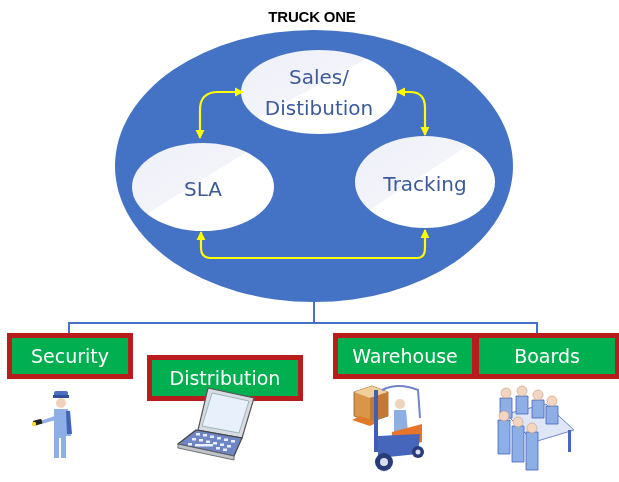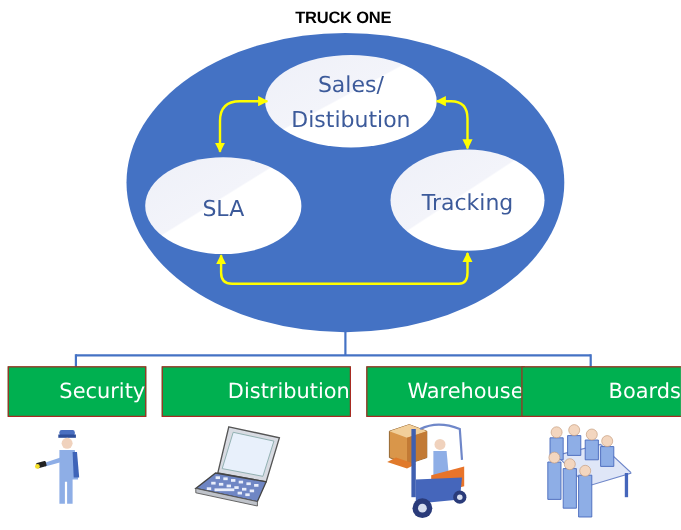--- a/index.html
+++ b/index.html
@@ -1,20 +1,20 @@
 <!DOCTYPE html>
 <html><head>
 <meta charset="utf-8">
 <style>
   html, body { margin: 0; padding: 0; background: #ffffff; }
   body { width: 619px; height: 482px; position: relative; overflow: hidden; font-family: "DejaVu Sans", "Liberation Sans", sans-serif; }
   .title { position: absolute; left: 0; width: 624px; top: 8px; text-align: center; font-family: "Liberation Sans", sans-serif; font-weight: bold; font-size: 15px; color: #000; letter-spacing: -0.2px; }
   svg.diagram { position: absolute; left: 0; top: 0; }
   .node-label { font-family: "DejaVu Sans", sans-serif; fill: #3c5a9a; }
-  .box { position: absolute; top: 333px; height: 46px; background: #00b050; color: #fff; display: flex; align-items: center; justify-content: flex-end; font-family: "DejaVu Sans", sans-serif; font-size: 19px; box-sizing: border-box; border: 1px solid #b91c1c; }
+  .box { position: absolute; top: 333px; height: 46px; background: #00b050; color: #fff; display: flex; align-items: center; justify-content: center; font-family: "DejaVu Sans", sans-serif; font-size: 19px; box-sizing: border-box; border: 5px solid #b91c1c; }
   .icon { position: absolute; }
 </style>
 </head>
 <body>
 
 <div class="title">TRUCK ONE</div>
 
 <svg class="diagram" width="619" height="482" viewBox="0 0 619 482">
   <defs>
     <marker id="ah" viewBox="0 0 10 10" refX="9" refY="5" markerWidth="4.2" markerHeight="4.2" orient="auto-start-reverse">
@@ -48,21 +48,21 @@
   <text class="node-label" x="425" y="191" text-anchor="middle" font-size="20">Tracking</text>
 
   <path d="M243,92 L218,92 Q200,92 200,110 L200,138" fill="none" stroke="#ffff00" stroke-width="2.2" marker-start="url(#ah)" marker-end="url(#ah)"></path>
   <path d="M397,92 L410,92 Q425,92 425,108 L425,135" fill="none" stroke="#ffff00" stroke-width="2.2" marker-start="url(#ah)" marker-end="url(#ah)"></path>
   <path d="M201,232 L201,248 Q201,258 211,258 L417,258 Q425,258 425,248 L425,230" fill="none" stroke="#ffff00" stroke-width="2.2" marker-start="url(#ah)" marker-end="url(#ah)"></path>
 </svg>
 
 <div class="box" style="left:7px;width:126px;">
     <span>Security</span>
   </div>
-<div class="box" style="left:147px;width:172px;">
+<div class="box" style="left:147px;width:156px;margin-top:22px;">
     <span>Distribution</span>
   </div>
 <div class="box" style="left:333px;width:144px;">
     <span>Warehouse</span>
   </div>
 <div class="box" style="left:474px;width:146px;">
     <span>Boards</span>
   </div>
 
 <svg class="icon" style="left:30px;top:388px" width="50" height="74" viewBox="0 0 50 74">

